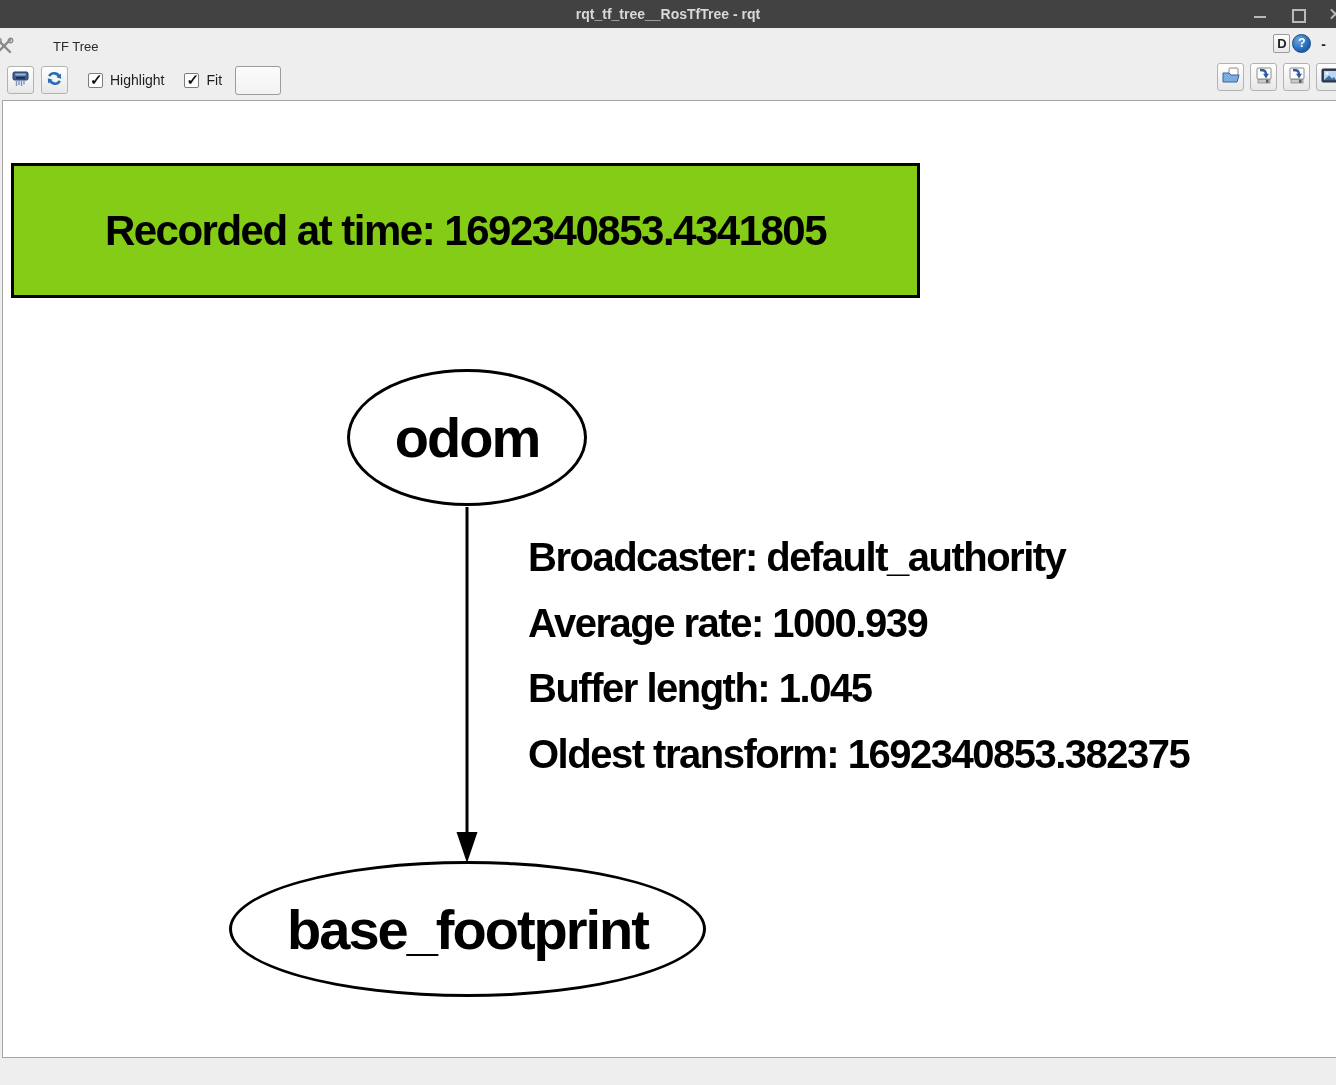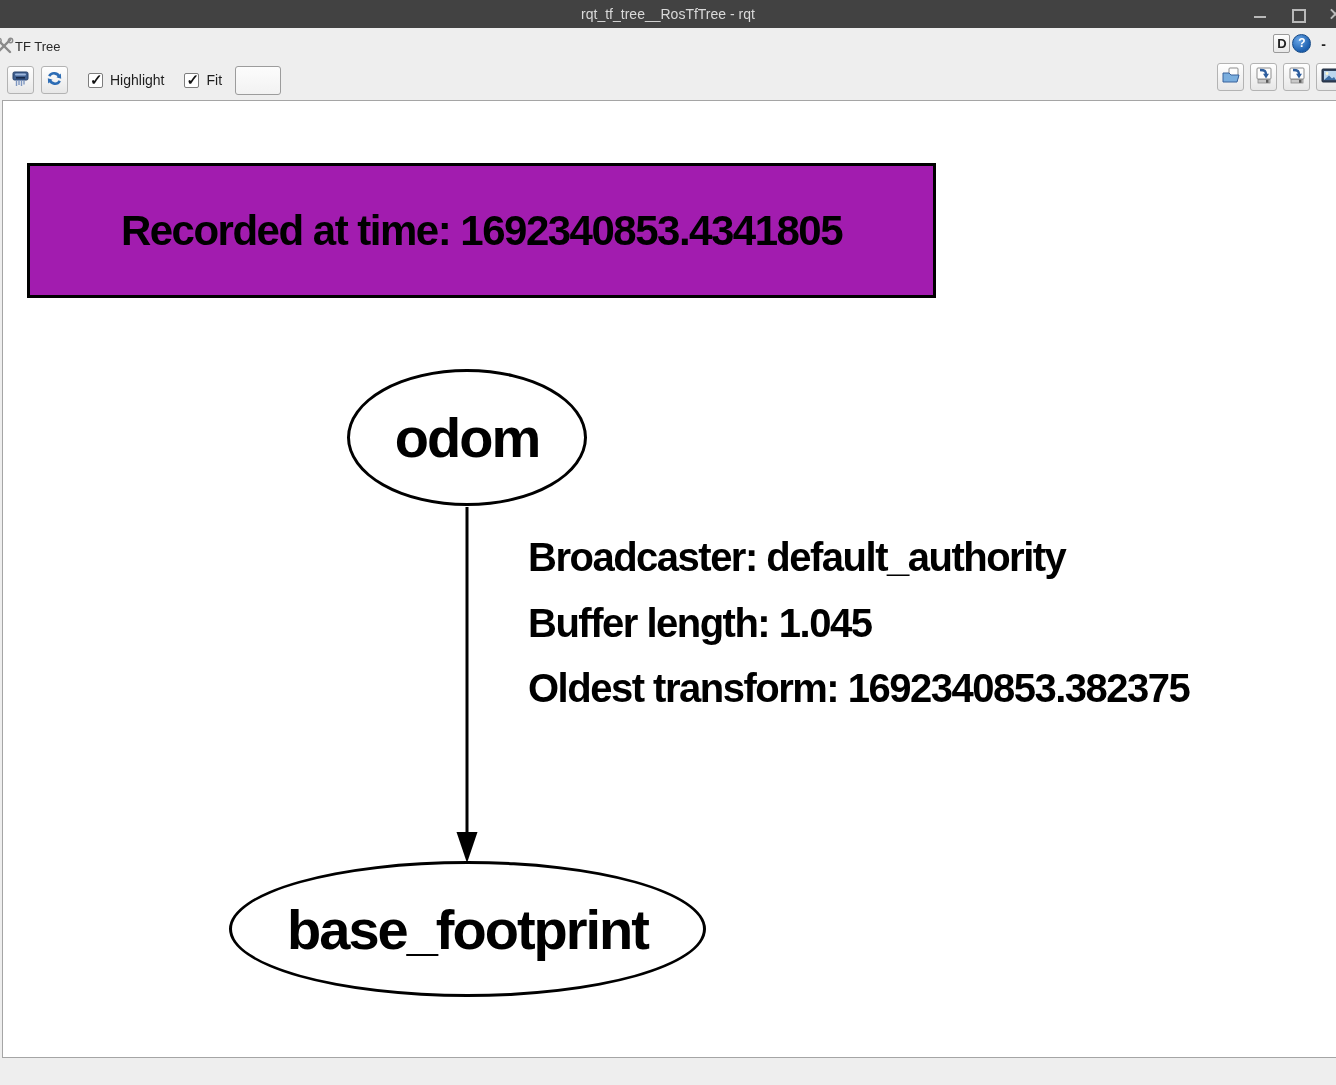--- a/index.html
+++ b/index.html
@@ -11,21 +11,21 @@
   }
 
   
   .titlebar {
     position:absolute; left:0; top:0; width:1336px; height:28px;
     background:#424242;
   }
   .titlebar .title {
     position:absolute; left:0; right:0; top:0; height:28px;
     text-align:center; line-height:28px;
-    color:#d9d9d9; font-weight:normal; font-size:14px;
+    color:#d9d9d9; font-weight:bold; font-size:14px;
   }
   .win-controls {
     position:absolute; right:-8px; top:0; height:28px;
     display:flex; align-items:center; gap:22px;
   }
   .winbtn { width:16px; height:16px; position:relative; display:inline-block; cursor:default; }
   .winbtn.min::after {
     content:""; position:absolute; left:2px; right:2px; bottom:4px; height:2px; background:#b9b9b9;
   }
   .winbtn.max::after {
@@ -33,21 +33,21 @@
   }
   .winbtn.close::before, .winbtn.close::after {
     content:""; position:absolute; left:1px; top:7px; width:13px; height:2px; background:#b9b9b9;
   }
   .winbtn.close::before { transform:rotate(45deg); }
   .winbtn.close::after  { transform:rotate(-45deg); }
 
   
   .panel-header {
     position:absolute; left:0; top:32px; width:1336px; height:28px;
-    display:flex; align-items:center;
+    display:flex; align-items:center;gap:38px;
   }
   .plugin-icon { margin-left:-4px; width:18px; height:18px; flex:0 0 auto; }
   .panel-title { font-size:13px; color:#2a2a2a; margin-left:1px; }
   .panel-buttons {
     position:absolute; right:6px; top:2px; display:flex; align-items:center; gap:2px;
   }
   .dock-btn {
     width:17px; height:19px; border:1px solid #9a9a9a; border-radius:2px;
     background:linear-gradient(#fdfdfd,#e8e8e8);
     font-size:13px; font-weight:bold; color:#222;
@@ -98,22 +98,22 @@
   
   .canvas {
     position:absolute; left:2px; top:100px; width:1335px; height:958px;
     background:#ffffff; border:1px solid #a5a5a5;
     overflow:hidden;
   }
   .graph-text {
     font-weight:bold; color:#000; letter-spacing:-1.5px; white-space:nowrap;
   }
   .recorded-box {
-    position:absolute; left:24px; top:62px; width:909px; height:135px;
-    border:3px solid #000; background:#a21caf;
+    position:absolute; left:8px; top:62px; width:909px; height:135px;
+    border:3px solid #000; background:#84cc16;
     display:flex; align-items:center; justify-content:center;
   }
   .recorded-box span { font-size:42px; }
   .node {
     position:absolute; border:3px solid #000; border-radius:50%;
     background:#fff; display:flex; align-items:center; justify-content:center;
   }
   .node span { font-size:56px; letter-spacing:-2px; }
   .node.odom { left:344px; top:268px; width:240px; height:137px; }
   .node.base { left:226px; top:760px; width:477px; height:136px; }
@@ -249,20 +249,21 @@
     <line x1="464" y1="406" x2="464" y2="734" stroke="#000" stroke-width="3"></line>
     <polygon points="464,762 453.5,731 474.5,731" fill="#000"></polygon>
   </svg>
 
   <div class="node odom">
     <span class="graph-text">odom</span>
   </div>
 
   <div class="edge-labels graph-text">
     <div>Broadcaster: default_authority</div>
+    <div>Average rate: 1000.939</div>
     <div>Buffer length: 1.045</div>
     <div>Oldest transform: 1692340853.382375</div>
   </div>
 
   <div class="node base">
     <span class="graph-text">base_footprint</span>
   </div>
 
 </div>
 

